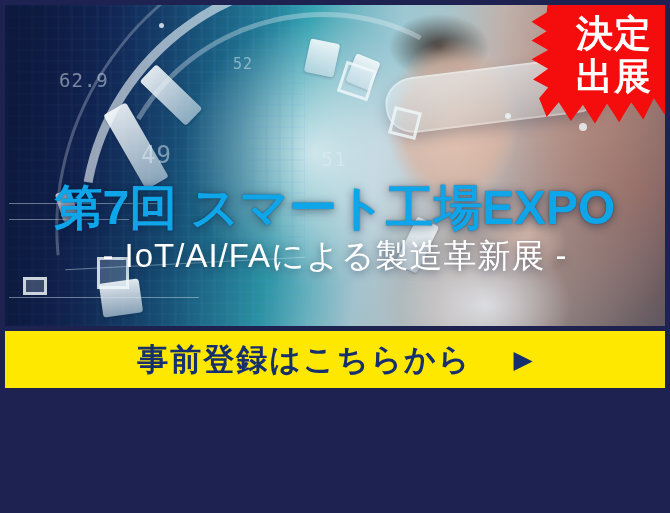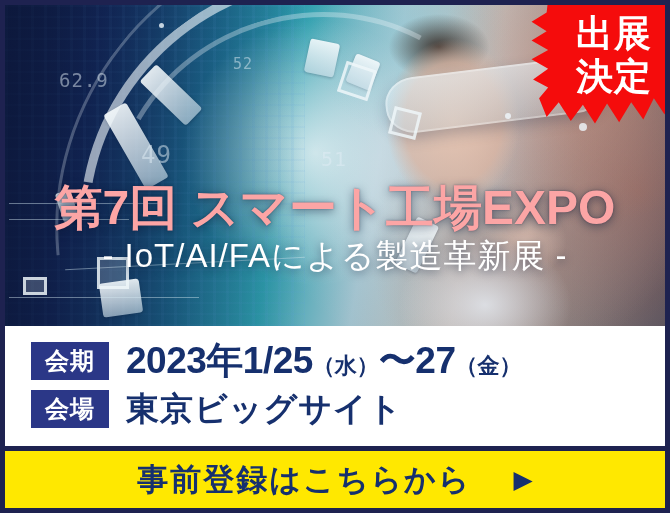--- a/index.html
+++ b/index.html
@@ -142,21 +142,21 @@
 
   
   .title-wrap{
     position:absolute;
     left:0;top:178px;
     width:660px;
     text-align:center;
     z-index:4;
   }
   .title-main{
-    color:#fca5a5;
+    color:#0ea5e9;
     font-size:48px;
     font-weight:bold;
     letter-spacing:0px;
     line-height:1.06;
     text-shadow:0 2px 10px rgba(10,25,55,0.55), 0 0 2px rgba(10,25,55,0.45);
     white-space:nowrap;
   }
   .title-sub{
     margin-top:4px;
     color:#ffffff;
@@ -269,45 +269,30 @@
     <div class="hud-num" style="left:136px;top:136px;font-size:24px;">49</div>
     <div class="hud-num" style="left:316px;top:142px;font-size:20px;">51</div>
     <div class="hud-num" style="left:228px;top:50px;font-size:15px;">52</div>
 
     <div class="hud-dot" style="left:154px;top:18px;width:5px;height:5px;"></div>
     <div class="hud-dot" style="left:500px;top:108px;width:6px;height:6px;"></div>
     <div class="hud-dot" style="left:574px;top:118px;width:8px;height:8px;"></div>
 
     <div class="badge">
       <div class="badge-text">
+        <div>決定</div>
         <div>出展</div>
-        <div>決定</div>
       </div>
     </div>
 
     <div class="title-wrap">
       <div class="title-main">第7回 スマート工場EXPO</div>
       <div class="title-sub">- IoT/AI/FAによる製造革新展 -</div>
     </div>
   </div>
 
-  <div class="info">
-
-    <div class="info-row">
-      <div class="info-tag">会期</div>
-      <div class="info-val">
-        <span class="date-big">2023年1/25</span><span class="date-sm">（水）</span><span class="date-big">〜27</span><span class="date-sm">（金）</span>
-      </div>
-    </div>
-
-    <div class="info-row">
-      <div class="info-tag">会場</div>
-      <div class="info-val venue-val">東京ビッグサイト</div>
-    </div>
-
-  </div>
 
   <div class="cta">
     <span class="cta-label">事前登録はこちらから</span>
     <span class="cta-arrow">▶</span>
   </div>
 
 </div>
 
 </body></html>

